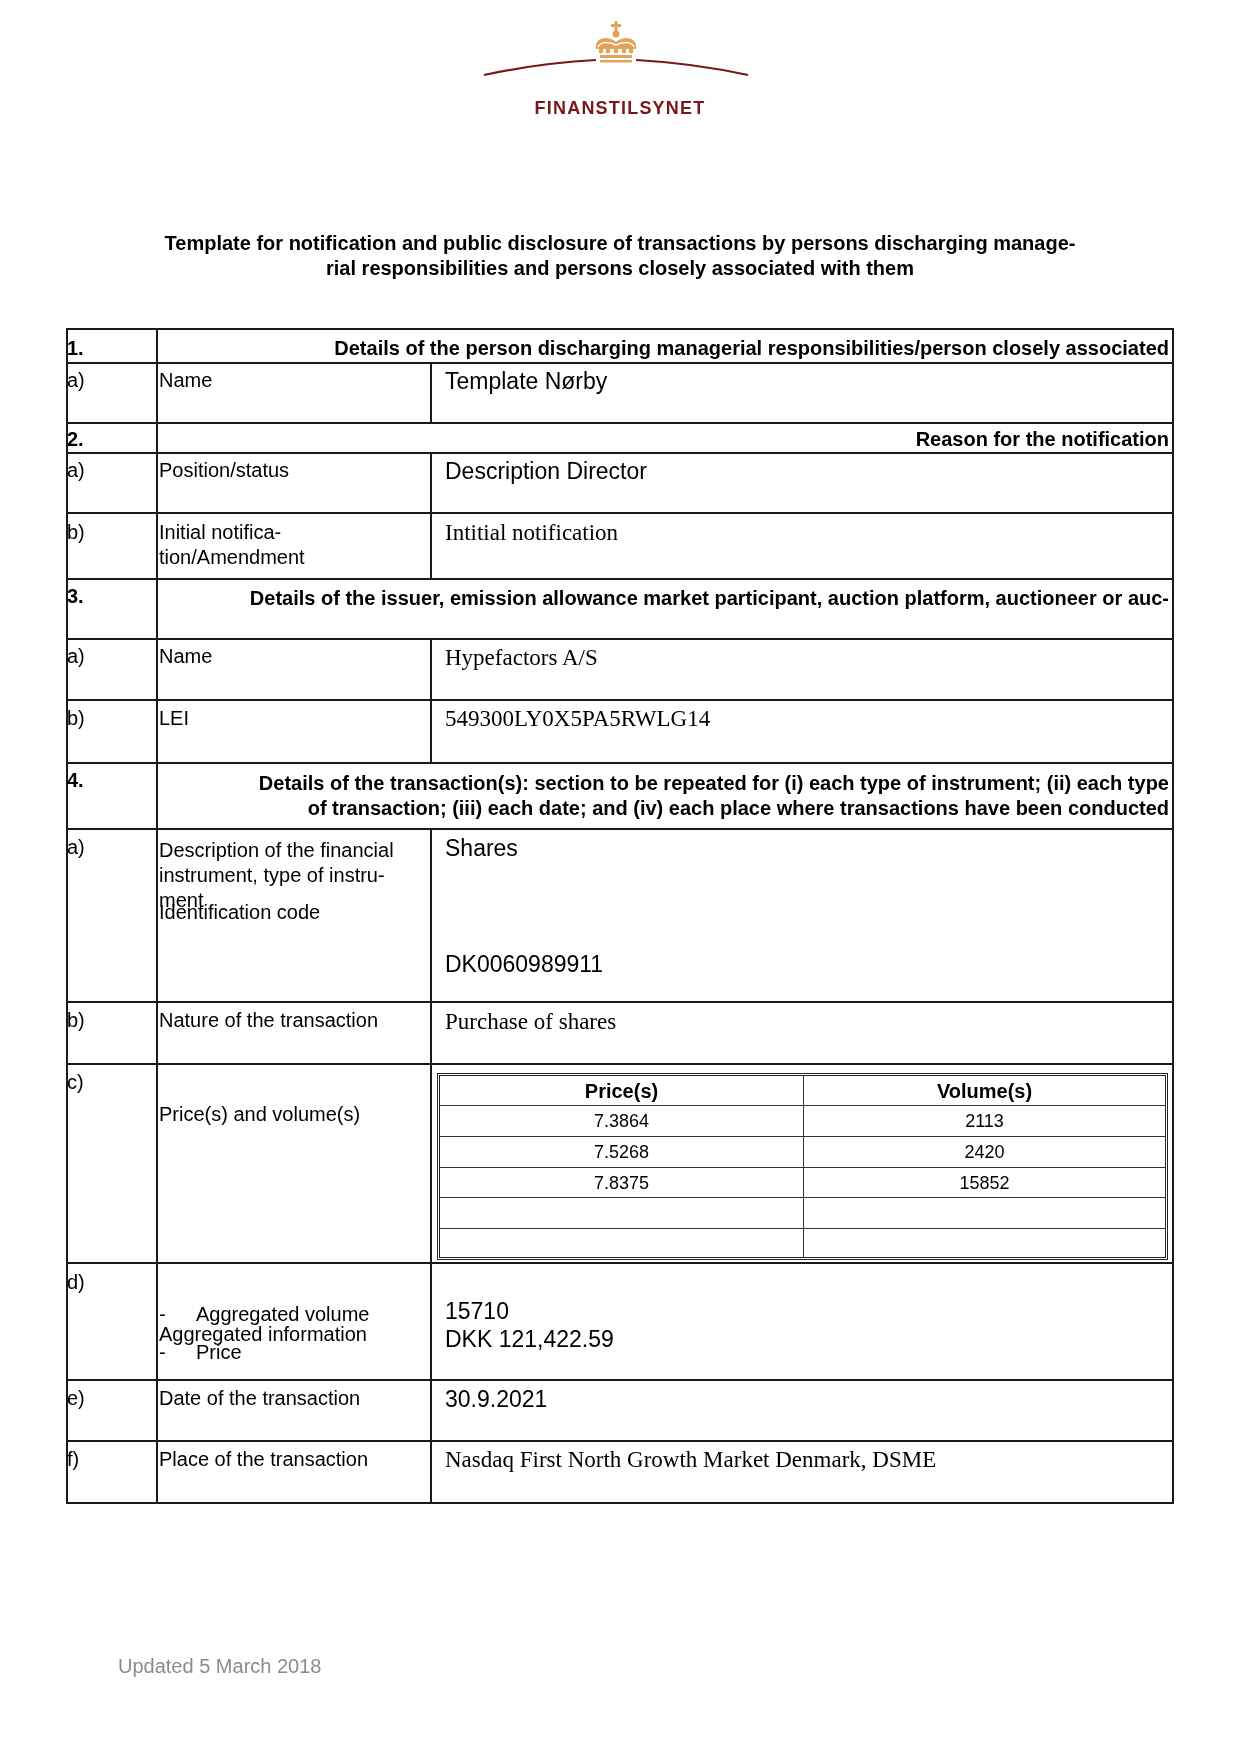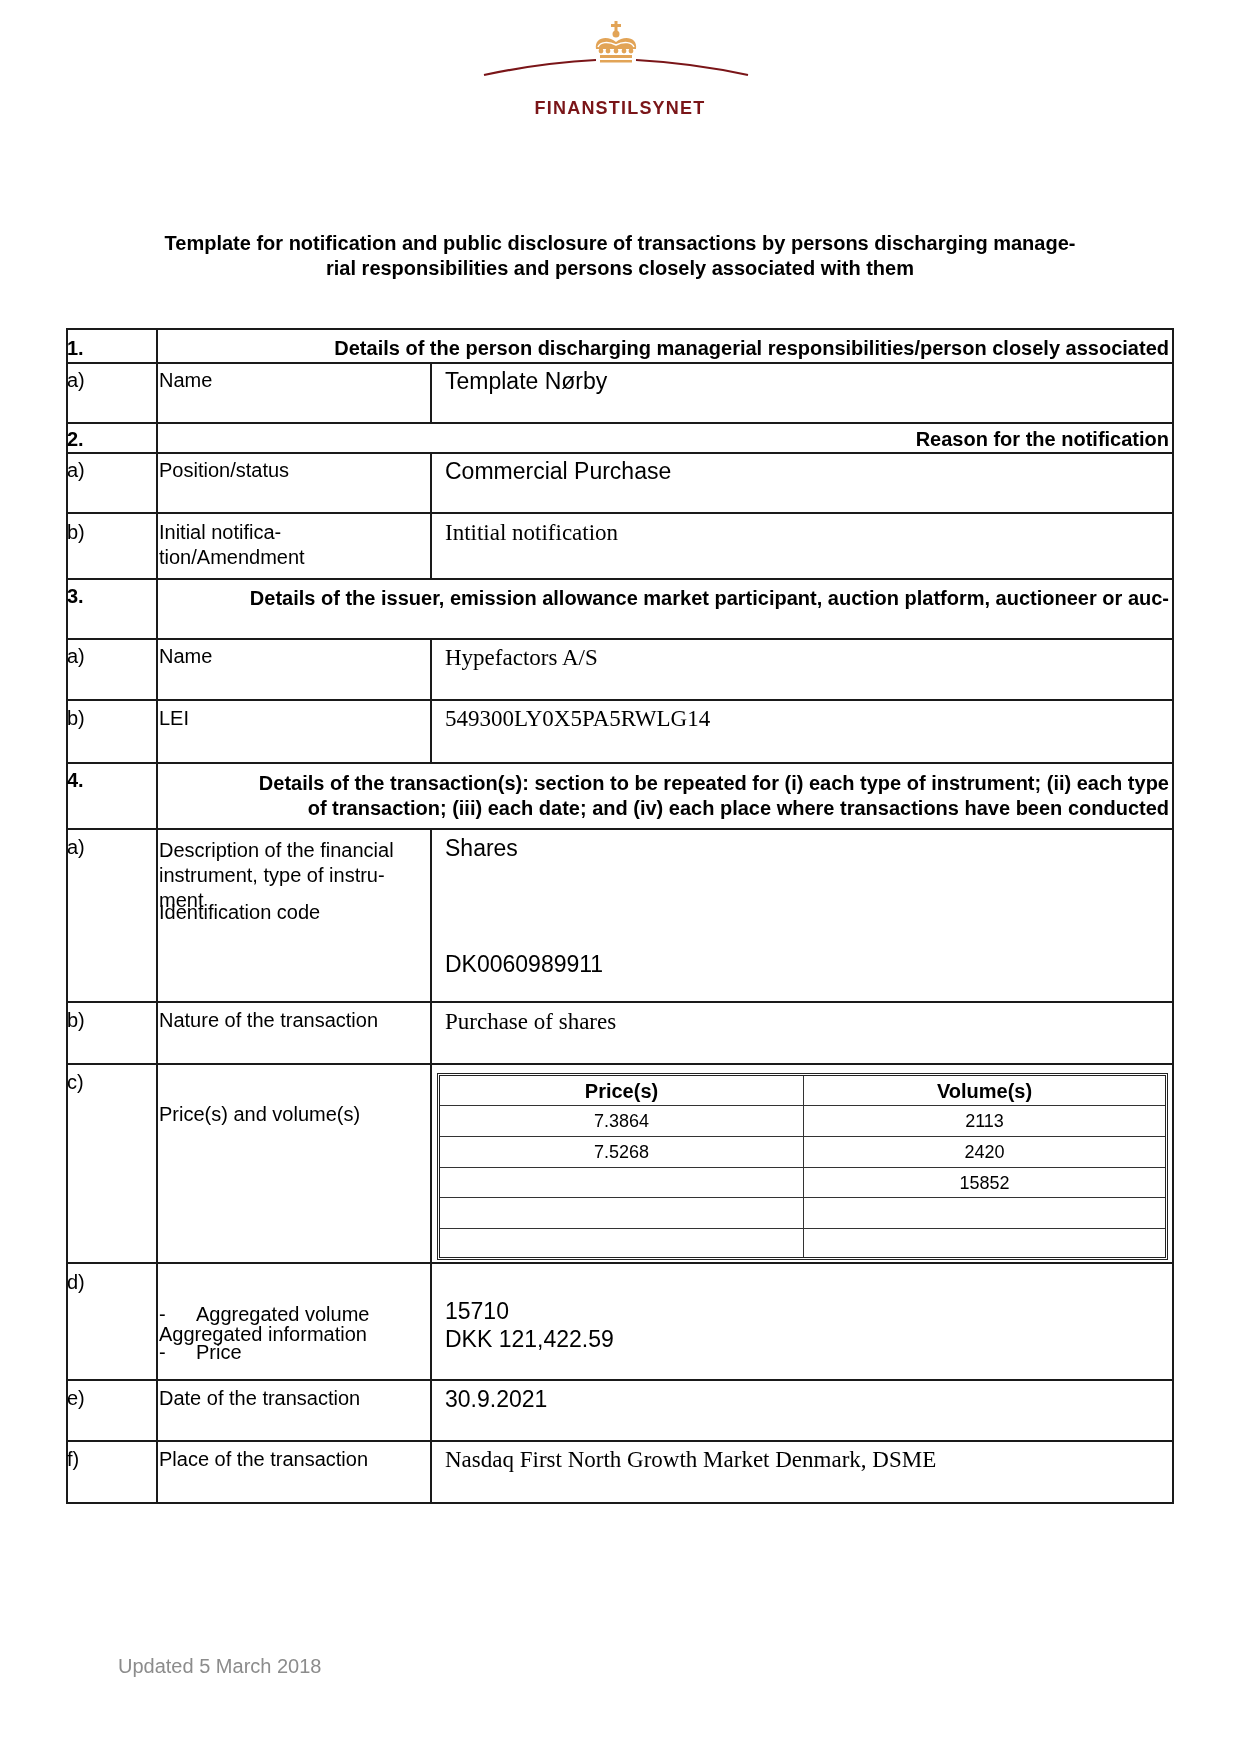--- a/index.html
+++ b/index.html
@@ -103,21 +103,21 @@
 
   <div class="cell num" style="top:368px;">a)</div>
   <div class="cell lbl" style="top:368px;">Name</div>
   <div class="cell val" style="top:367px;">Template Nørby</div>
 
   <div class="cell num bold" style="top:427px;">2.</div>
   <div class="cell head" style="top:427px;">Reason for the notification</div>
 
   <div class="cell num" style="top:458px;">a)</div>
   <div class="cell lbl" style="top:458px;">Position/status</div>
-  <div class="cell val" style="top:457px;">Commercial Purchase</div>
+  <div class="cell val" style="top:457px;">Description Director</div>
 
   <div class="cell num" style="top:520px;">b)</div>
   <div class="cell lbl" style="top:520px;">
     <div>Initial notifica-</div>
     <div>tion/Amendment</div>
   </div>
   <div class="cell val serif" style="top:519px;">Intitial notification</div>
 
   <div class="cell num bold" style="top:584px;">3.</div>
   <div class="cell head" style="top:584px; line-height:28px;">
@@ -163,20 +163,21 @@
     <div class="pt-h" style="left:0; width:725px; top:121px;"></div>
     <div class="pt-h" style="left:0; width:725px; top:152px;"></div>
 
     <div class="pcell hdr" style="left:0; width:363px; top:0;">Price(s)</div>
     <div class="pcell hdr" style="left:364px; width:361px; top:0;">Volume(s)</div>
 
     <div class="pcell" style="left:0; width:363px; top:30px;">7.3864</div>
     <div class="pcell" style="left:364px; width:361px; top:30px;">2113</div>
     <div class="pcell" style="left:0; width:363px; top:61px;">7.5268</div>
     <div class="pcell" style="left:364px; width:361px; top:61px;">2420</div>
+    <div class="pcell" style="left:0; width:363px; top:92px;">7.8375</div>
     <div class="pcell" style="left:364px; width:361px; top:92px;">15852</div>
     <div class="pcell" style="left:0; width:363px; top:122px;"></div>
     <div class="pcell" style="left:364px; width:361px; top:122px;"></div>
     <div class="pcell" style="left:0; width:363px; top:153px;"></div>
     <div class="pcell" style="left:364px; width:361px; top:153px;"></div>
   </div>
 
   <div class="cell num" style="top:1270px;">d)</div>
   <div class="cell lbl" style="top:1322px;">Aggregated information</div>
   <div class="cell abs" style="left:159px; top:1302px;">-</div>

